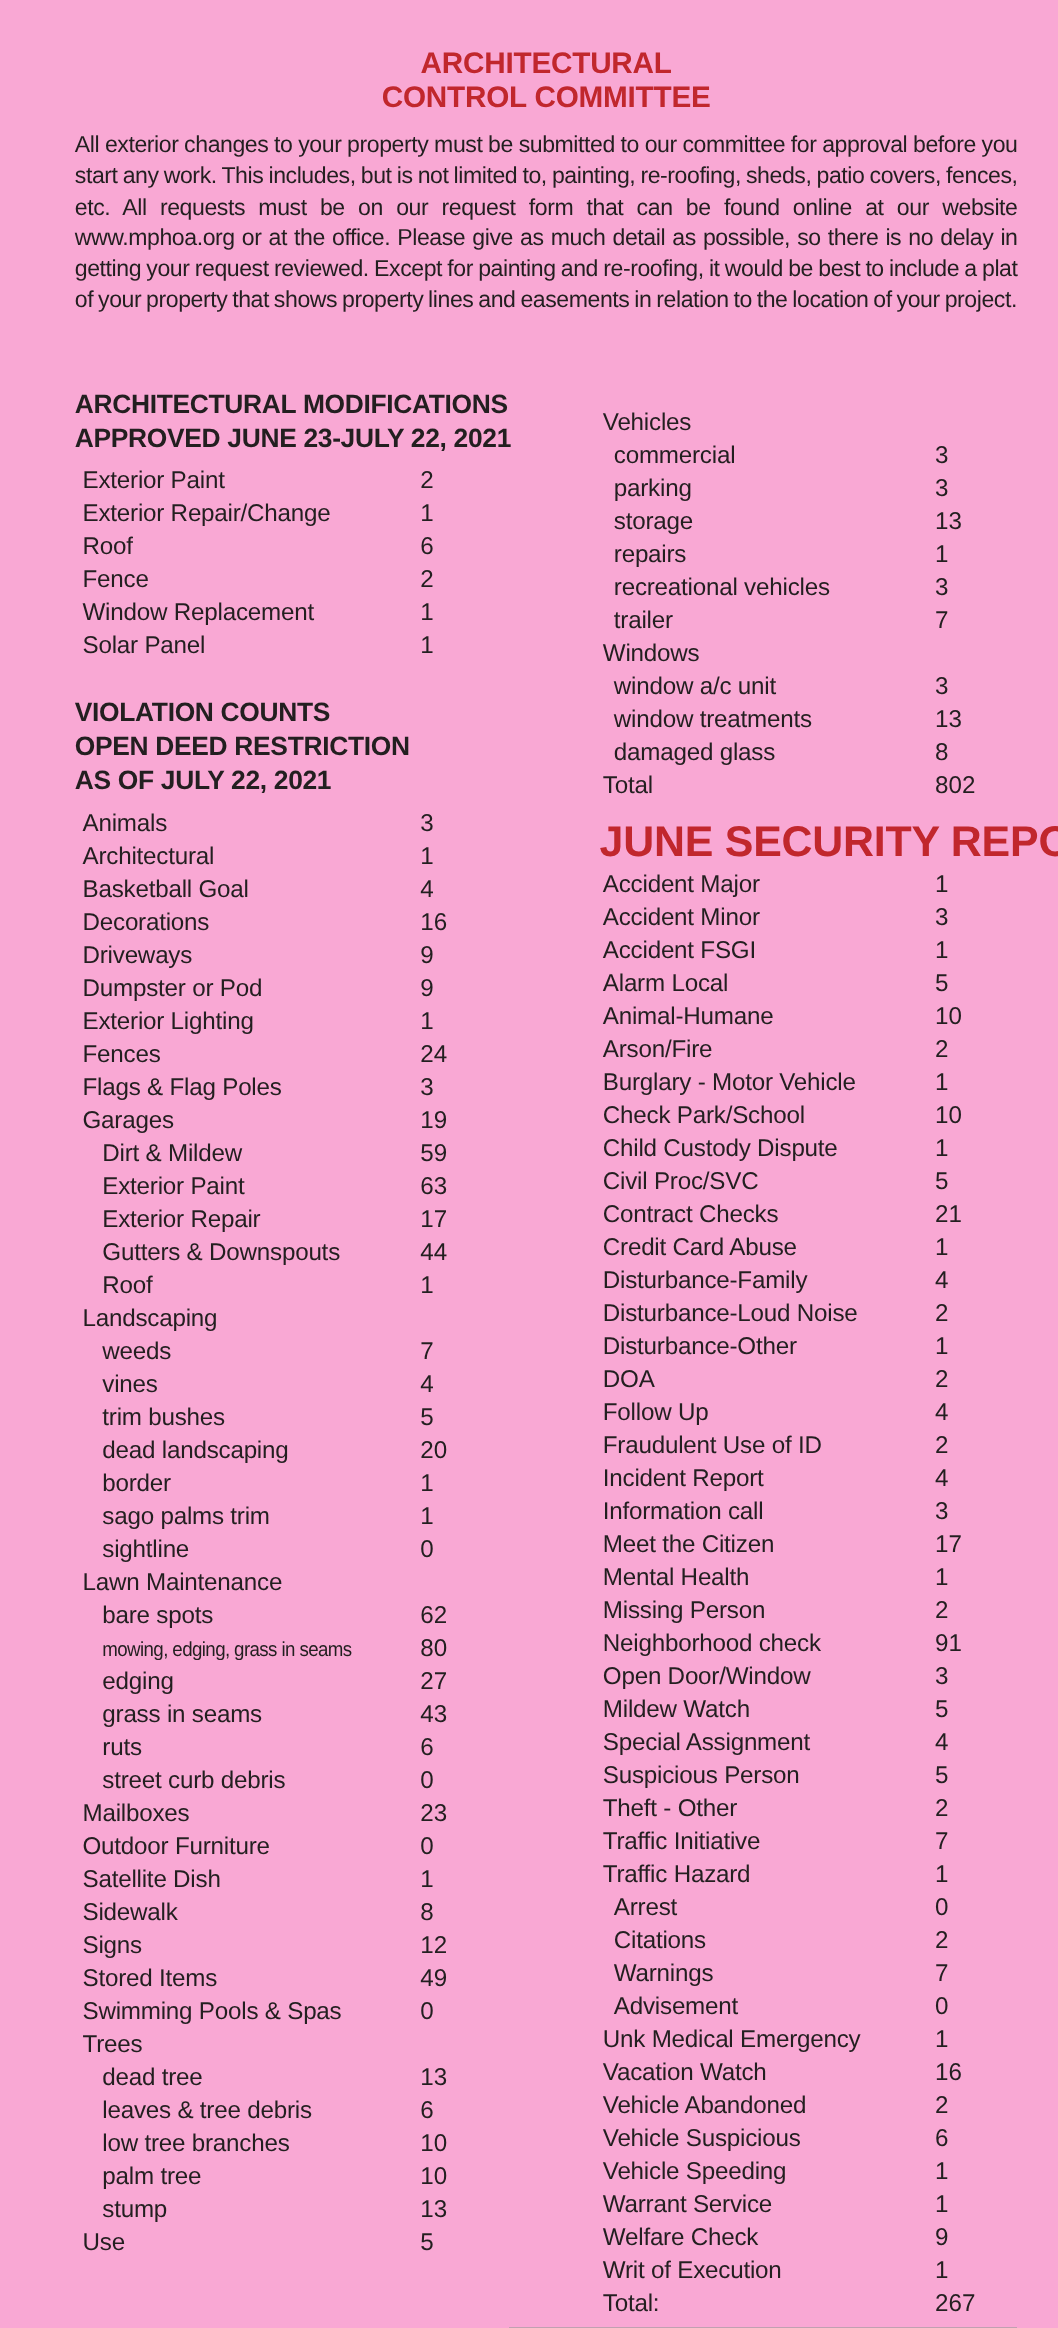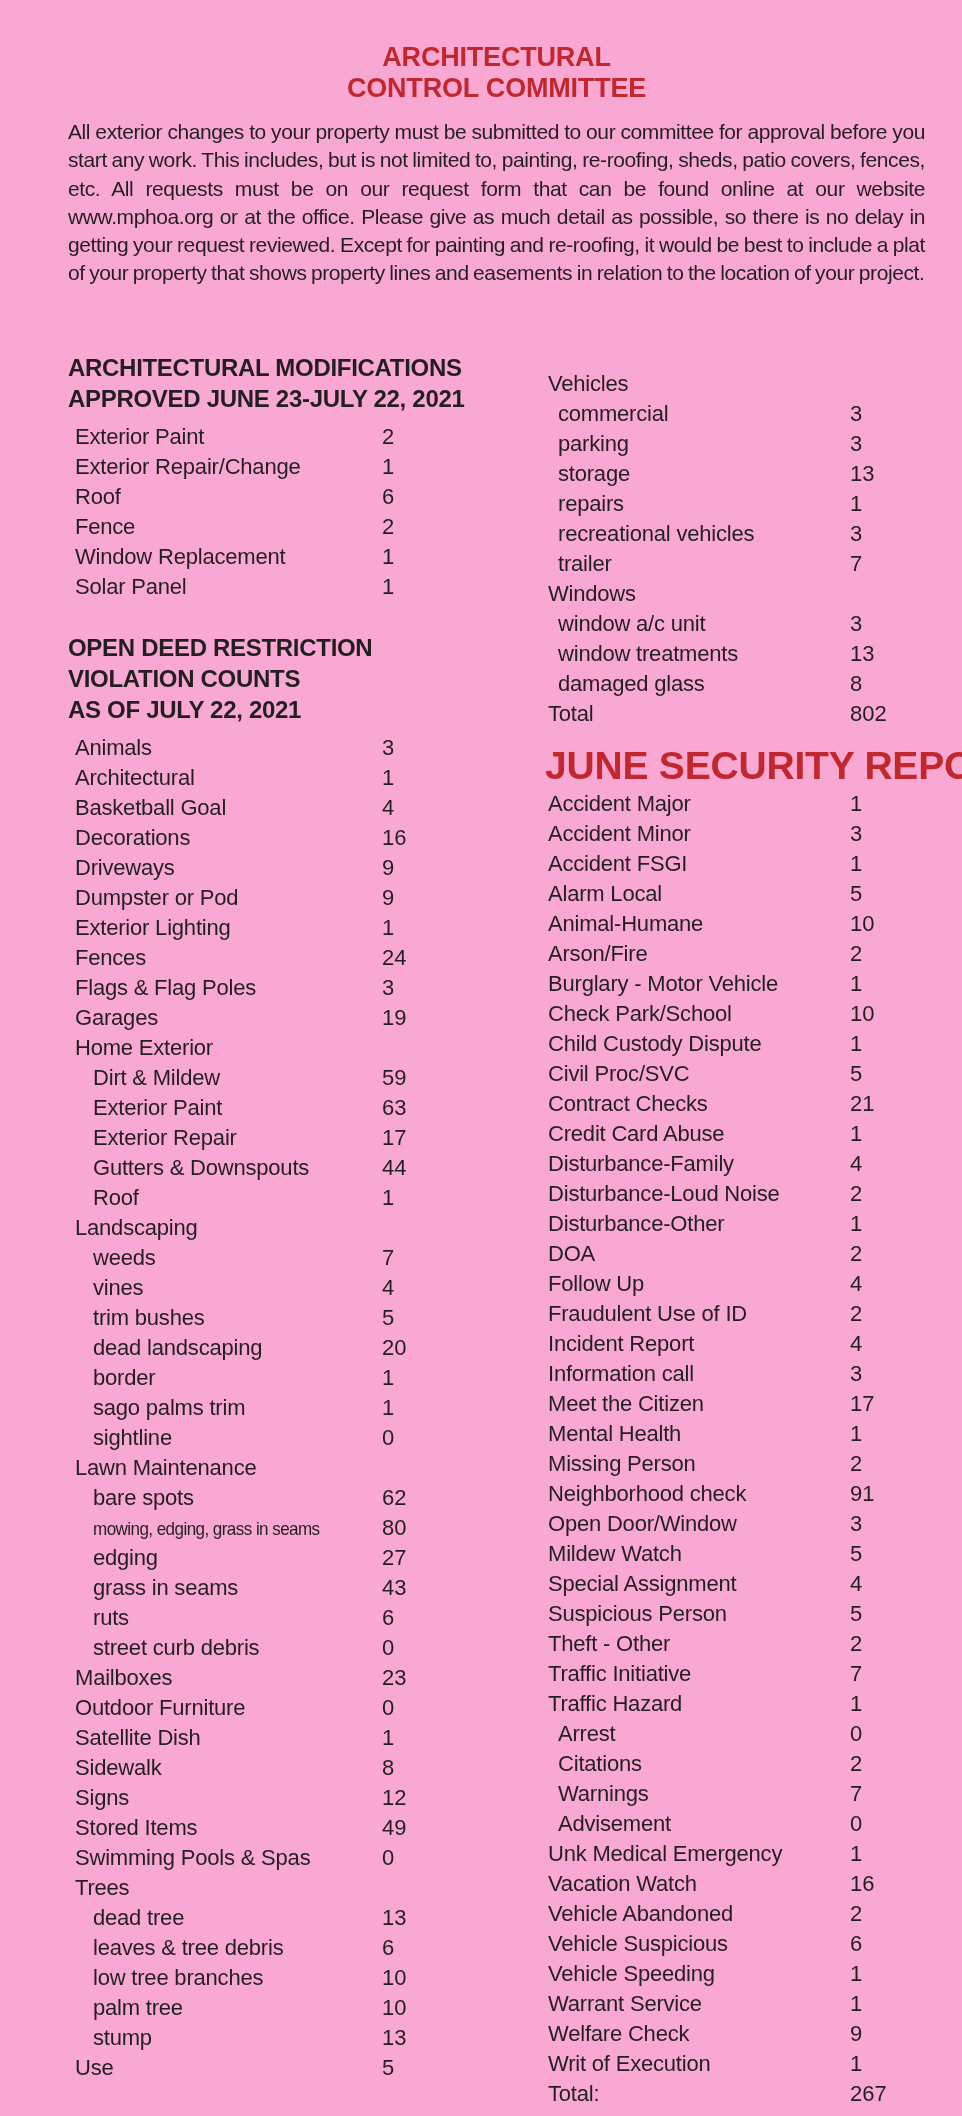--- a/index.html
+++ b/index.html
@@ -90,36 +90,35 @@
     <div class="list">
         <div class="row"><span class="lab">Exterior Paint</span><span class="val">2</span></div>
         <div class="row"><span class="lab">Exterior Repair/Change</span><span class="val">1</span></div>
         <div class="row"><span class="lab">Roof</span><span class="val">6</span></div>
         <div class="row"><span class="lab">Fence</span><span class="val">2</span></div>
         <div class="row"><span class="lab">Window Replacement</span><span class="val">1</span></div>
         <div class="row"><span class="lab">Solar Panel</span><span class="val">1</span></div>
       </div>
 
     <div class="sec-head second">
+      <div>VIOLATION  COUNTS</div>
       <div>OPEN DEED RESTRICTION</div>
-      <div>VIOLATION  COUNTS</div>
       <div>AS OF JULY 22, 2021</div>
     </div>
     <div class="list">
         <div class="row"><span class="lab">Animals</span><span class="val">3</span></div>
         <div class="row"><span class="lab">Architectural</span><span class="val">1</span></div>
         <div class="row"><span class="lab">Basketball Goal</span><span class="val">4</span></div>
         <div class="row"><span class="lab">Decorations</span><span class="val">16</span></div>
         <div class="row"><span class="lab">Driveways</span><span class="val">9</span></div>
         <div class="row"><span class="lab">Dumpster or Pod</span><span class="val">9</span></div>
         <div class="row"><span class="lab">Exterior Lighting</span><span class="val">1</span></div>
         <div class="row"><span class="lab">Fences</span><span class="val">24</span></div>
         <div class="row"><span class="lab">Flags &amp; Flag Poles</span><span class="val">3</span></div>
         <div class="row"><span class="lab">Garages</span><span class="val">19</span></div>
-        <div class="row"><span class="lab">Home Exterior</span></div>
         <div class="row indent"><span class="lab">Dirt &amp; Mildew</span><span class="val">59</span></div>
         <div class="row indent"><span class="lab">Exterior Paint</span><span class="val">63</span></div>
         <div class="row indent"><span class="lab">Exterior Repair</span><span class="val">17</span></div>
         <div class="row indent"><span class="lab">Gutters &amp; Downspouts</span><span class="val">44</span></div>
         <div class="row indent"><span class="lab">Roof</span><span class="val">1</span></div>
         <div class="row"><span class="lab">Landscaping</span></div>
         <div class="row indent"><span class="lab">weeds</span><span class="val">7</span></div>
         <div class="row indent"><span class="lab">vines</span><span class="val">4</span></div>
         <div class="row indent"><span class="lab">trim bushes</span><span class="val">5</span></div>
         <div class="row indent"><span class="lab">dead landscaping</span><span class="val">20</span></div>

